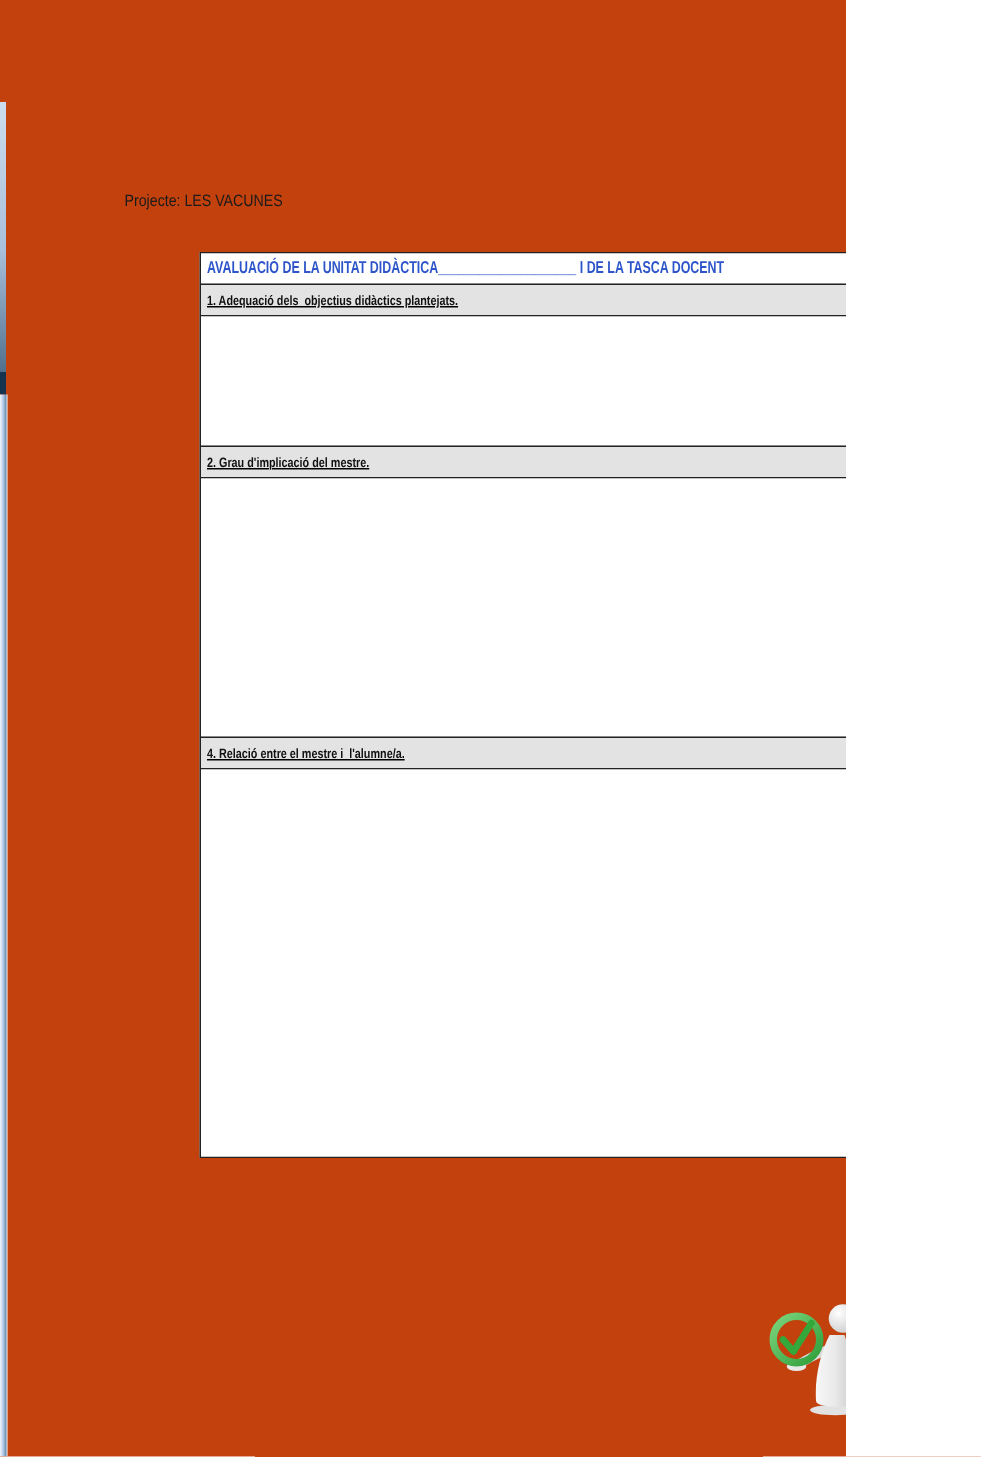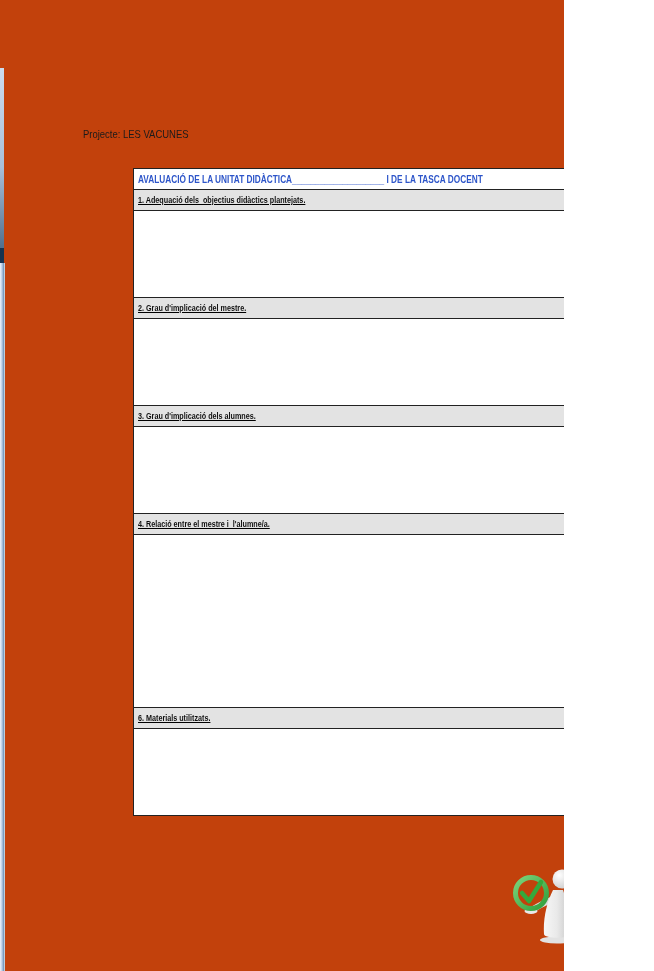--- a/index.html
+++ b/index.html
@@ -119,35 +119,29 @@
     <div class="section-label">
       <span>1. Adequació dels  objectius didàctics plantejats.</span>
     </div>
     <div class="section-content"></div>
 
     <div class="section-label">
       <span>2. Grau d'implicació del mestre.</span>
     </div>
     <div class="section-content"></div>
 
-    <div class="section-label">
-      <span>3. Grau d'implicació dels alumnes.</span>
-    </div>
     <div class="section-content"></div>
 
     <div class="section-label">
       <span>4. Relació entre el mestre i  l'alumne/a.</span>
     </div>
     <div class="section-content"></div>
 
     <div class="section-content"></div>
 
-    <div class="section-label">
-      <span>6. Materials utilitzats.</span>
-    </div>
     <div class="section-content"></div>
   </div>
 
   <svg class="deco-figure" viewBox="0 0 92 78">
     <defs>
       <linearGradient id="gBody" x1="0" y1="0" x2="1" y2="0">
         <stop offset="0" stop-color="#f7f7f7"></stop>
         <stop offset="0.5" stop-color="#e9e9e9"></stop>
         <stop offset="1" stop-color="#c7c7c7"></stop>
       </linearGradient>

